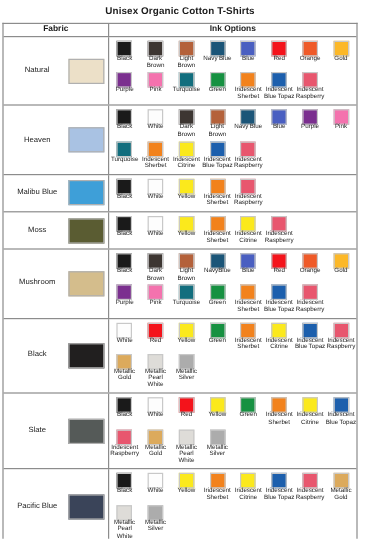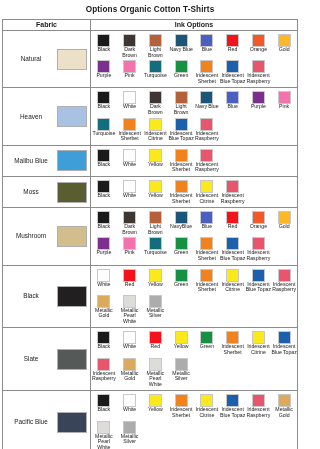--- a/index.html
+++ b/index.html
@@ -104,21 +104,21 @@
     line-height: 5.6px;
     text-align: center;
     color: #1a1a1a;
     width: 100%;
     word-spacing: -0.3px;
   }
 </style>
 </head>
 <body>
 
-<div id="page-title">Options Organic Cotton T-Shirts</div>
+<div id="page-title">Unisex Organic Cotton T-Shirts</div>
 
 <div class="table-wrap">
   <div class="hdr-row">
     <div class="hdr-fabric">Fabric</div>
     <div class="hdr-ink">Ink Options</div>
   </div>
   <div id="rows-container">
       <div class="fabric-row">
         <div class="fabric-cell">
           <div class="fabric-name">Natural</div>

